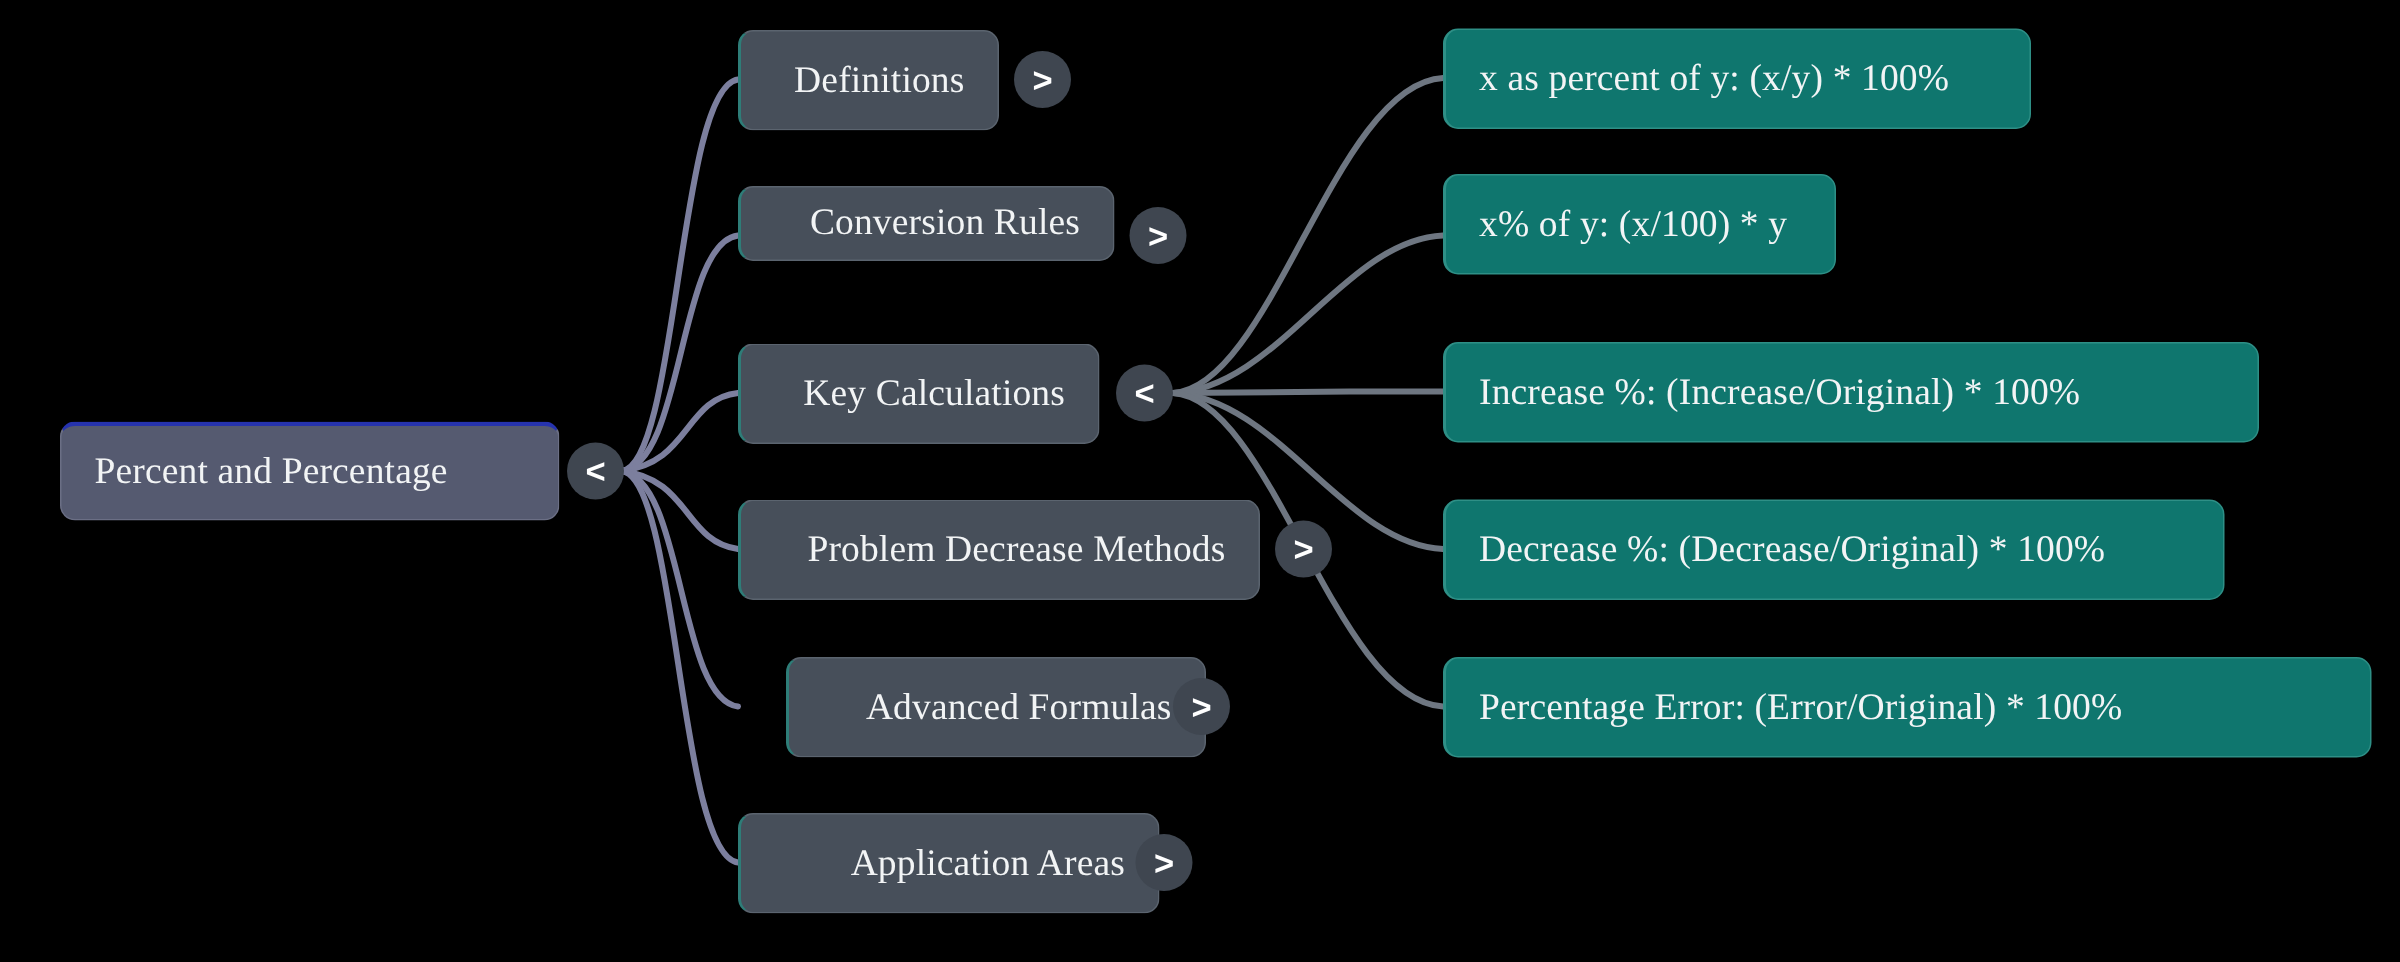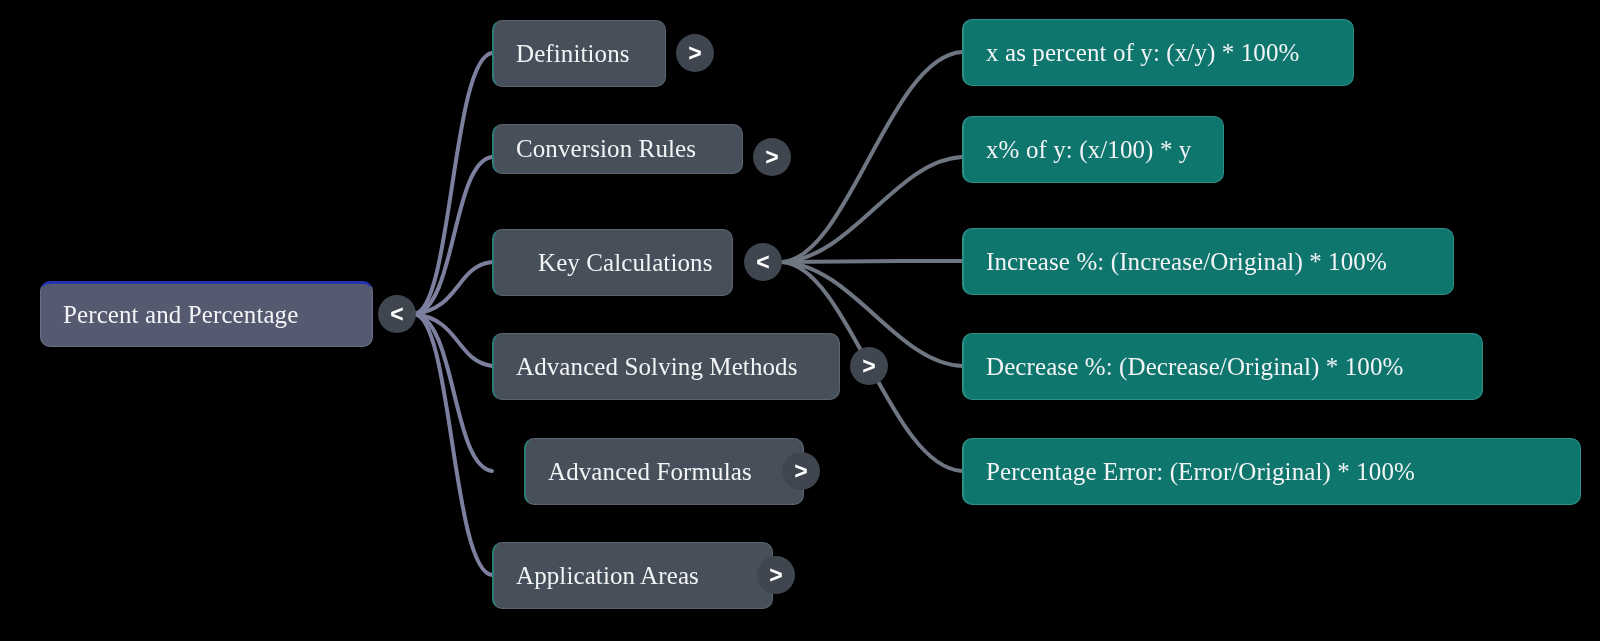--- a/index.html
+++ b/index.html
@@ -46,20 +46,21 @@
     border-right: 1px solid #6b6f85;
     border-bottom: 1px solid #6b6f85;
     border-left: 1px solid #6b6f85;
   }
   .node-branch {
     background: #474f5a;
     border-top: 1px solid #5b646f;
     border-right: 1px solid #5b646f;
     border-bottom: 1px solid #5b646f;
     border-left: 2px solid #2e7d78;
+    justify-content: flex-end;
   }
   .node-leaf {
     background: #0f766e;
     border-top: 1px solid #2e8f86;
     border-right: 1px solid #2e8f86;
     border-bottom: 1px solid #2e8f86;
     border-left: 2px solid #2e8f86;
   }
   .toggle {
     position: absolute;
@@ -123,21 +124,21 @@
   </div>
 
   <div class="node node-branch" style="left:492px; top:229px; width:241px; height:67px;padding-left:44px;">
     <span>Key Calculations</span>
   </div>
   <div class="toggle" style="left:744px; top:243px;">
     <span>&lt;</span>
   </div>
 
   <div class="node node-branch" style="left:492px; top:333px; width:348px; height:67px;">
-    <span>Advanced Solving Methods</span>
+    <span>Problem Decrease Methods</span>
   </div>
   <div class="toggle" style="left:850px; top:347px;">
     <span>&gt;</span>
   </div>
 
   <div class="node node-branch" style="left:492px; top:438px; width:280px; height:67px;margin-left:32px;">
     <span>Advanced Formulas</span>
   </div>
   <div class="toggle" style="left:782px; top:452px;">
     <span>&gt;</span>
@@ -151,21 +152,21 @@
   </div>
 
   <div class="node node-leaf" style="left:962px; top:19px; width:392px; height:67px;">
     <span>x as percent of y: (x/y) * 100%</span>
   </div>
 
   <div class="node node-leaf" style="left:962px; top:116px; width:262px; height:67px;">
     <span>x% of y: (x/100) * y</span>
   </div>
 
-  <div class="node node-leaf" style="left:962px; top:228px; width:492px; height:67px;">
+  <div class="node node-leaf" style="left:962px; top:228px; width:544px; height:67px;">
     <span>Increase %: (Increase/Original) * 100%</span>
   </div>
 
   <div class="node node-leaf" style="left:962px; top:333px; width:521px; height:67px;">
     <span>Decrease %: (Decrease/Original) * 100%</span>
   </div>
 
   <div class="node node-leaf" style="left:962px; top:438px; width:619px; height:67px;">
     <span>Percentage Error: (Error/Original) * 100%</span>
   </div>

